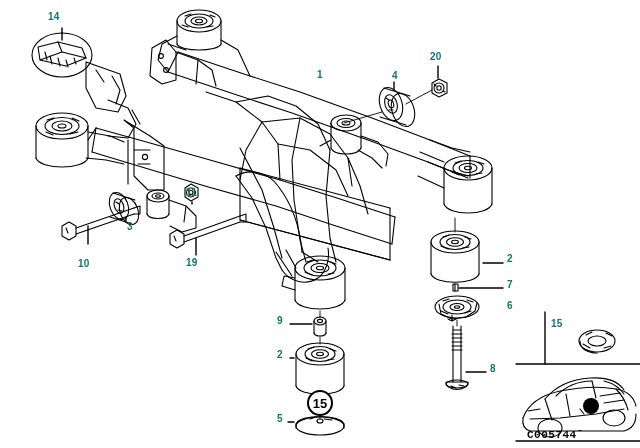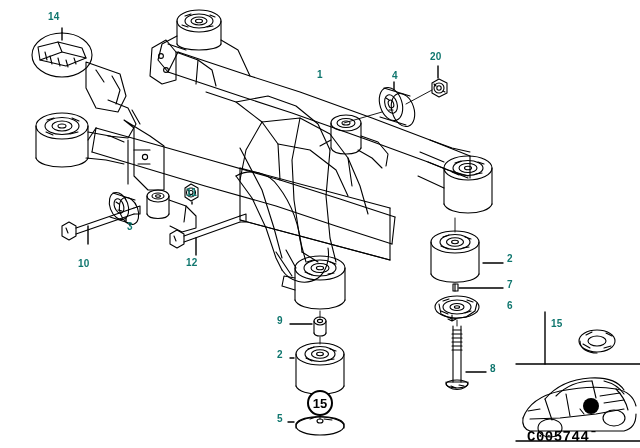--- a/index.html
+++ b/index.html
@@ -48,21 +48,21 @@
     border-radius: 50%;
     background: #fff;
     display: flex;
     align-items: center;
     justify-content: center;
     box-sizing: border-box;
   }
   .diagram-code {
     position: absolute;
     font-family: "Liberation Mono", monospace;
-    font-size: 14px;
+    font-size: 11px;
     font-weight: bold;
     color: #000;
     letter-spacing: 0.5px;
     white-space: nowrap;
   }
 </style>
 </head>
 <body>
 
 <div id="diagram-root">
@@ -403,21 +403,21 @@
   <div class="callout-label" style="left:392px; top:71px;">4</div>
 
   <div class="callout-label" style="left:430px; top:52px;">20</div>
 
   <div class="callout-label" style="left:127px; top:222px;">3</div>
 
   <div class="callout-label" style="left:186px; top:188px;">11</div>
 
   <div class="callout-label" style="left:78px; top:247px;margin-top:12px;">10</div>
 
-  <div class="callout-label" style="left:186px; top:258px;">12</div>
+  <div class="callout-label" style="left:186px; top:258px;">19</div>
 
   <div class="callout-label" style="left:507px; top:254px;">2</div>
 
   <div class="callout-label" style="left:507px; top:280px;">7</div>
 
   <div class="callout-label" style="left:507px; top:301px;">6</div>
 
   <div class="callout-label" style="left:490px; top:364px;">8</div>
 
   <div class="callout-label" style="left:277px; top:316px;">9</div>

